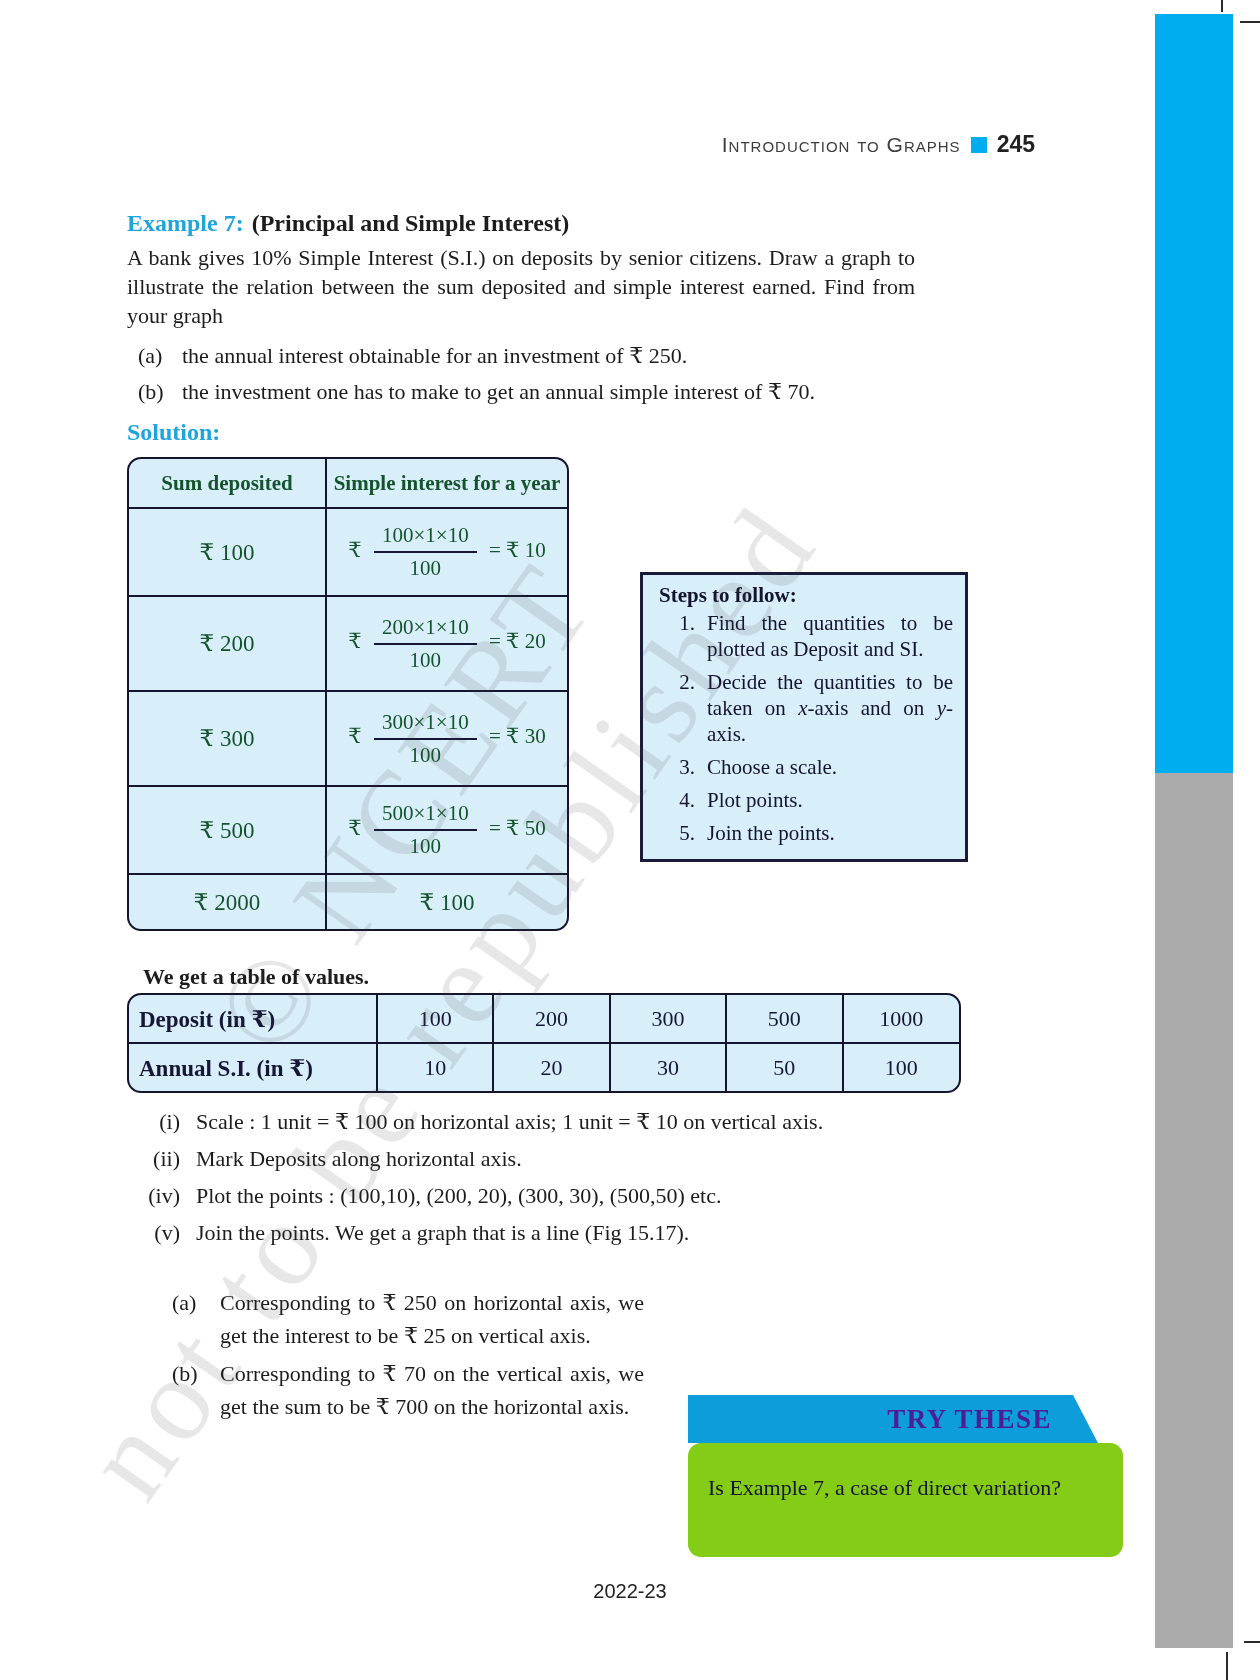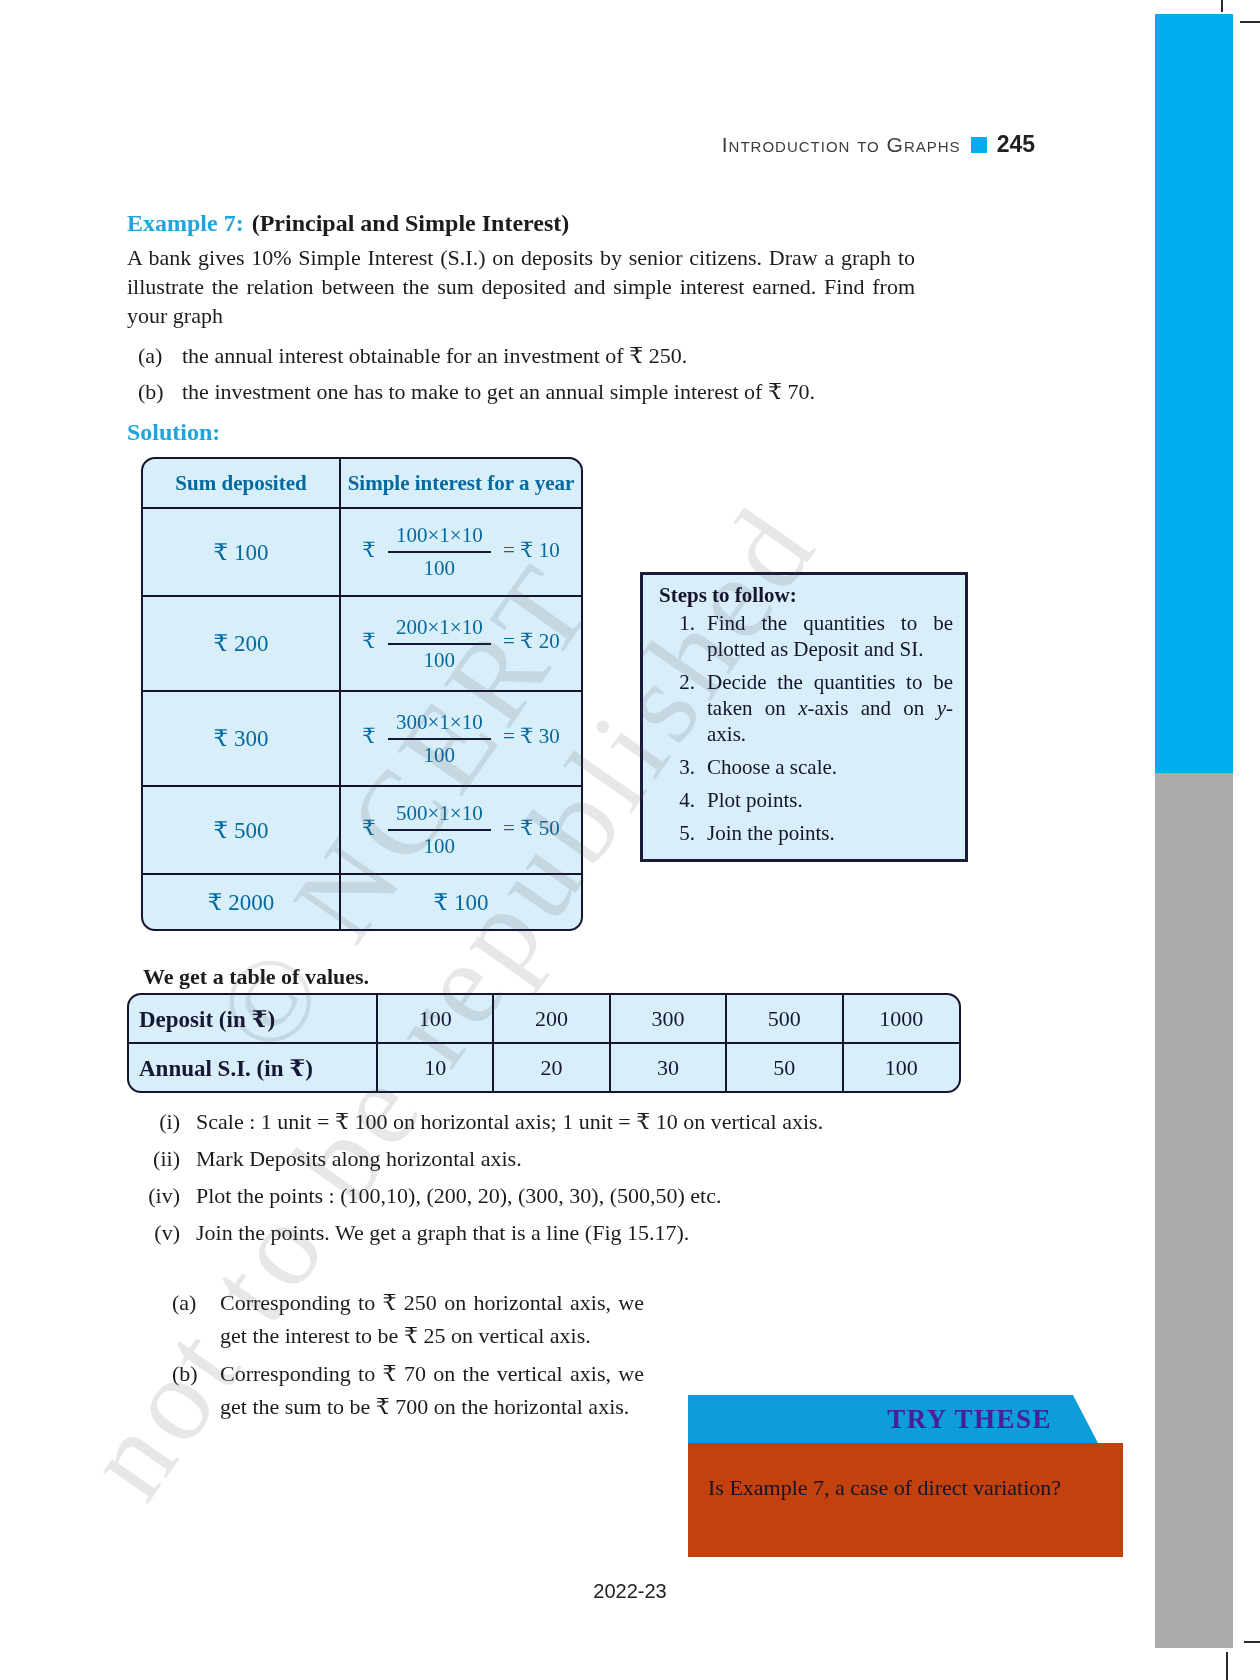--- a/index.html
+++ b/index.html
@@ -21,22 +21,22 @@
   .blue-label{color:#1FA5DD;margin-right:8px;}
   .sol-head{position:absolute;left:127px;top:419px;font-size:24px;font-weight:bold;color:#1FA5DD;}
   
   .para{position:absolute;left:127px;top:243px;width:788px;font-size:22px;line-height:29px;
         text-align:justify;margin:0;}
   
   .qlist{position:absolute;left:138px;top:342px;width:720px;}
   .lrow{display:flex;margin-bottom:8px;font-size:22px;line-height:28px;}
   .llabel{flex:0 0 44px;text-align:left;}
   
-  .table1-wrap{position:absolute;left:141px;top:457px;width:438px;border:2.5px solid #14142e;
-               border-radius:14px;overflow:hidden;background:#D8EEF9;color:#0369a1;}
+  .table1-wrap{position:absolute;left:127px;top:457px;width:438px;border:2.5px solid #14142e;
+               border-radius:14px;overflow:hidden;background:#D8EEF9;color:#14532d;}
   .table1-wrap table{border-collapse:collapse;width:100%;table-layout:fixed;}
   .table1-wrap td,.table1-wrap th{border:2px solid #14142e;text-align:center;vertical-align:middle;padding:2px;}
   .table1-wrap tr>*:first-child{border-left:none;}
   .table1-wrap tr>*:last-child{border-right:none;}
   .table1-wrap tr:first-child>*{border-top:none;}
   .table1-wrap tr:last-child>*{border-bottom:none;}
   .table1-wrap th{font-size:21px;height:44px;}
   .t1-dep{font-size:23px;}
   .expr{font-size:21px;white-space:nowrap;}
   .frac{display:inline-block;vertical-align:middle;text-align:center;margin:0 7px;}
@@ -67,21 +67,21 @@
   .procedure .llabel{flex:0 0 50px;text-align:right;padding-right:16px;}
   
   .answers{position:absolute;left:172px;top:1286px;width:472px;}
   .answers .lrow{font-size:22px;line-height:33px;margin-bottom:5px;text-align:justify;}
   .answers .llabel{flex:0 0 48px;}
   
   .try-banner{position:absolute;left:688px;top:1395px;width:410px;height:48px;background:#0D9DDB;
               clip-path:polygon(0 0,93.9% 0,100% 100%,0 100%);display:flex;align-items:center;
               justify-content:flex-end;padding-right:46px;box-sizing:border-box;}
   .try-banner span{color:#4c1d95;font-size:27px;font-weight:bold;letter-spacing:1.5px;}
-  .try-box{position:absolute;left:688px;top:1443px;width:435px;height:114px;background:#c2410c;}
+  .try-box{position:absolute;left:688px;top:1443px;width:435px;height:114px;background:#84cc16;border-radius:13px;}
   .try-box p{margin:0;padding:32px 10px 0 20px;font-size:22px;color:#14142e;}
   
   .footer-year{position:absolute;left:560px;top:1580px;width:140px;text-align:center;
                font-family:"Liberation Sans","DejaVu Sans",sans-serif;font-size:20px;color:#222;}
   
   .watermark{position:absolute;white-space:nowrap;font-family:"Liberation Serif","DejaVu Serif",serif;
              color:rgba(70,70,70,0.13);pointer-events:none;z-index:5;transform-origin:0 100%;
              transform:rotate(-55deg);letter-spacing:8px;}
   .wm1{left:300px;top:940px;font-size:120px;}
   .wm2{left:170px;top:1385px;font-size:120px;}

